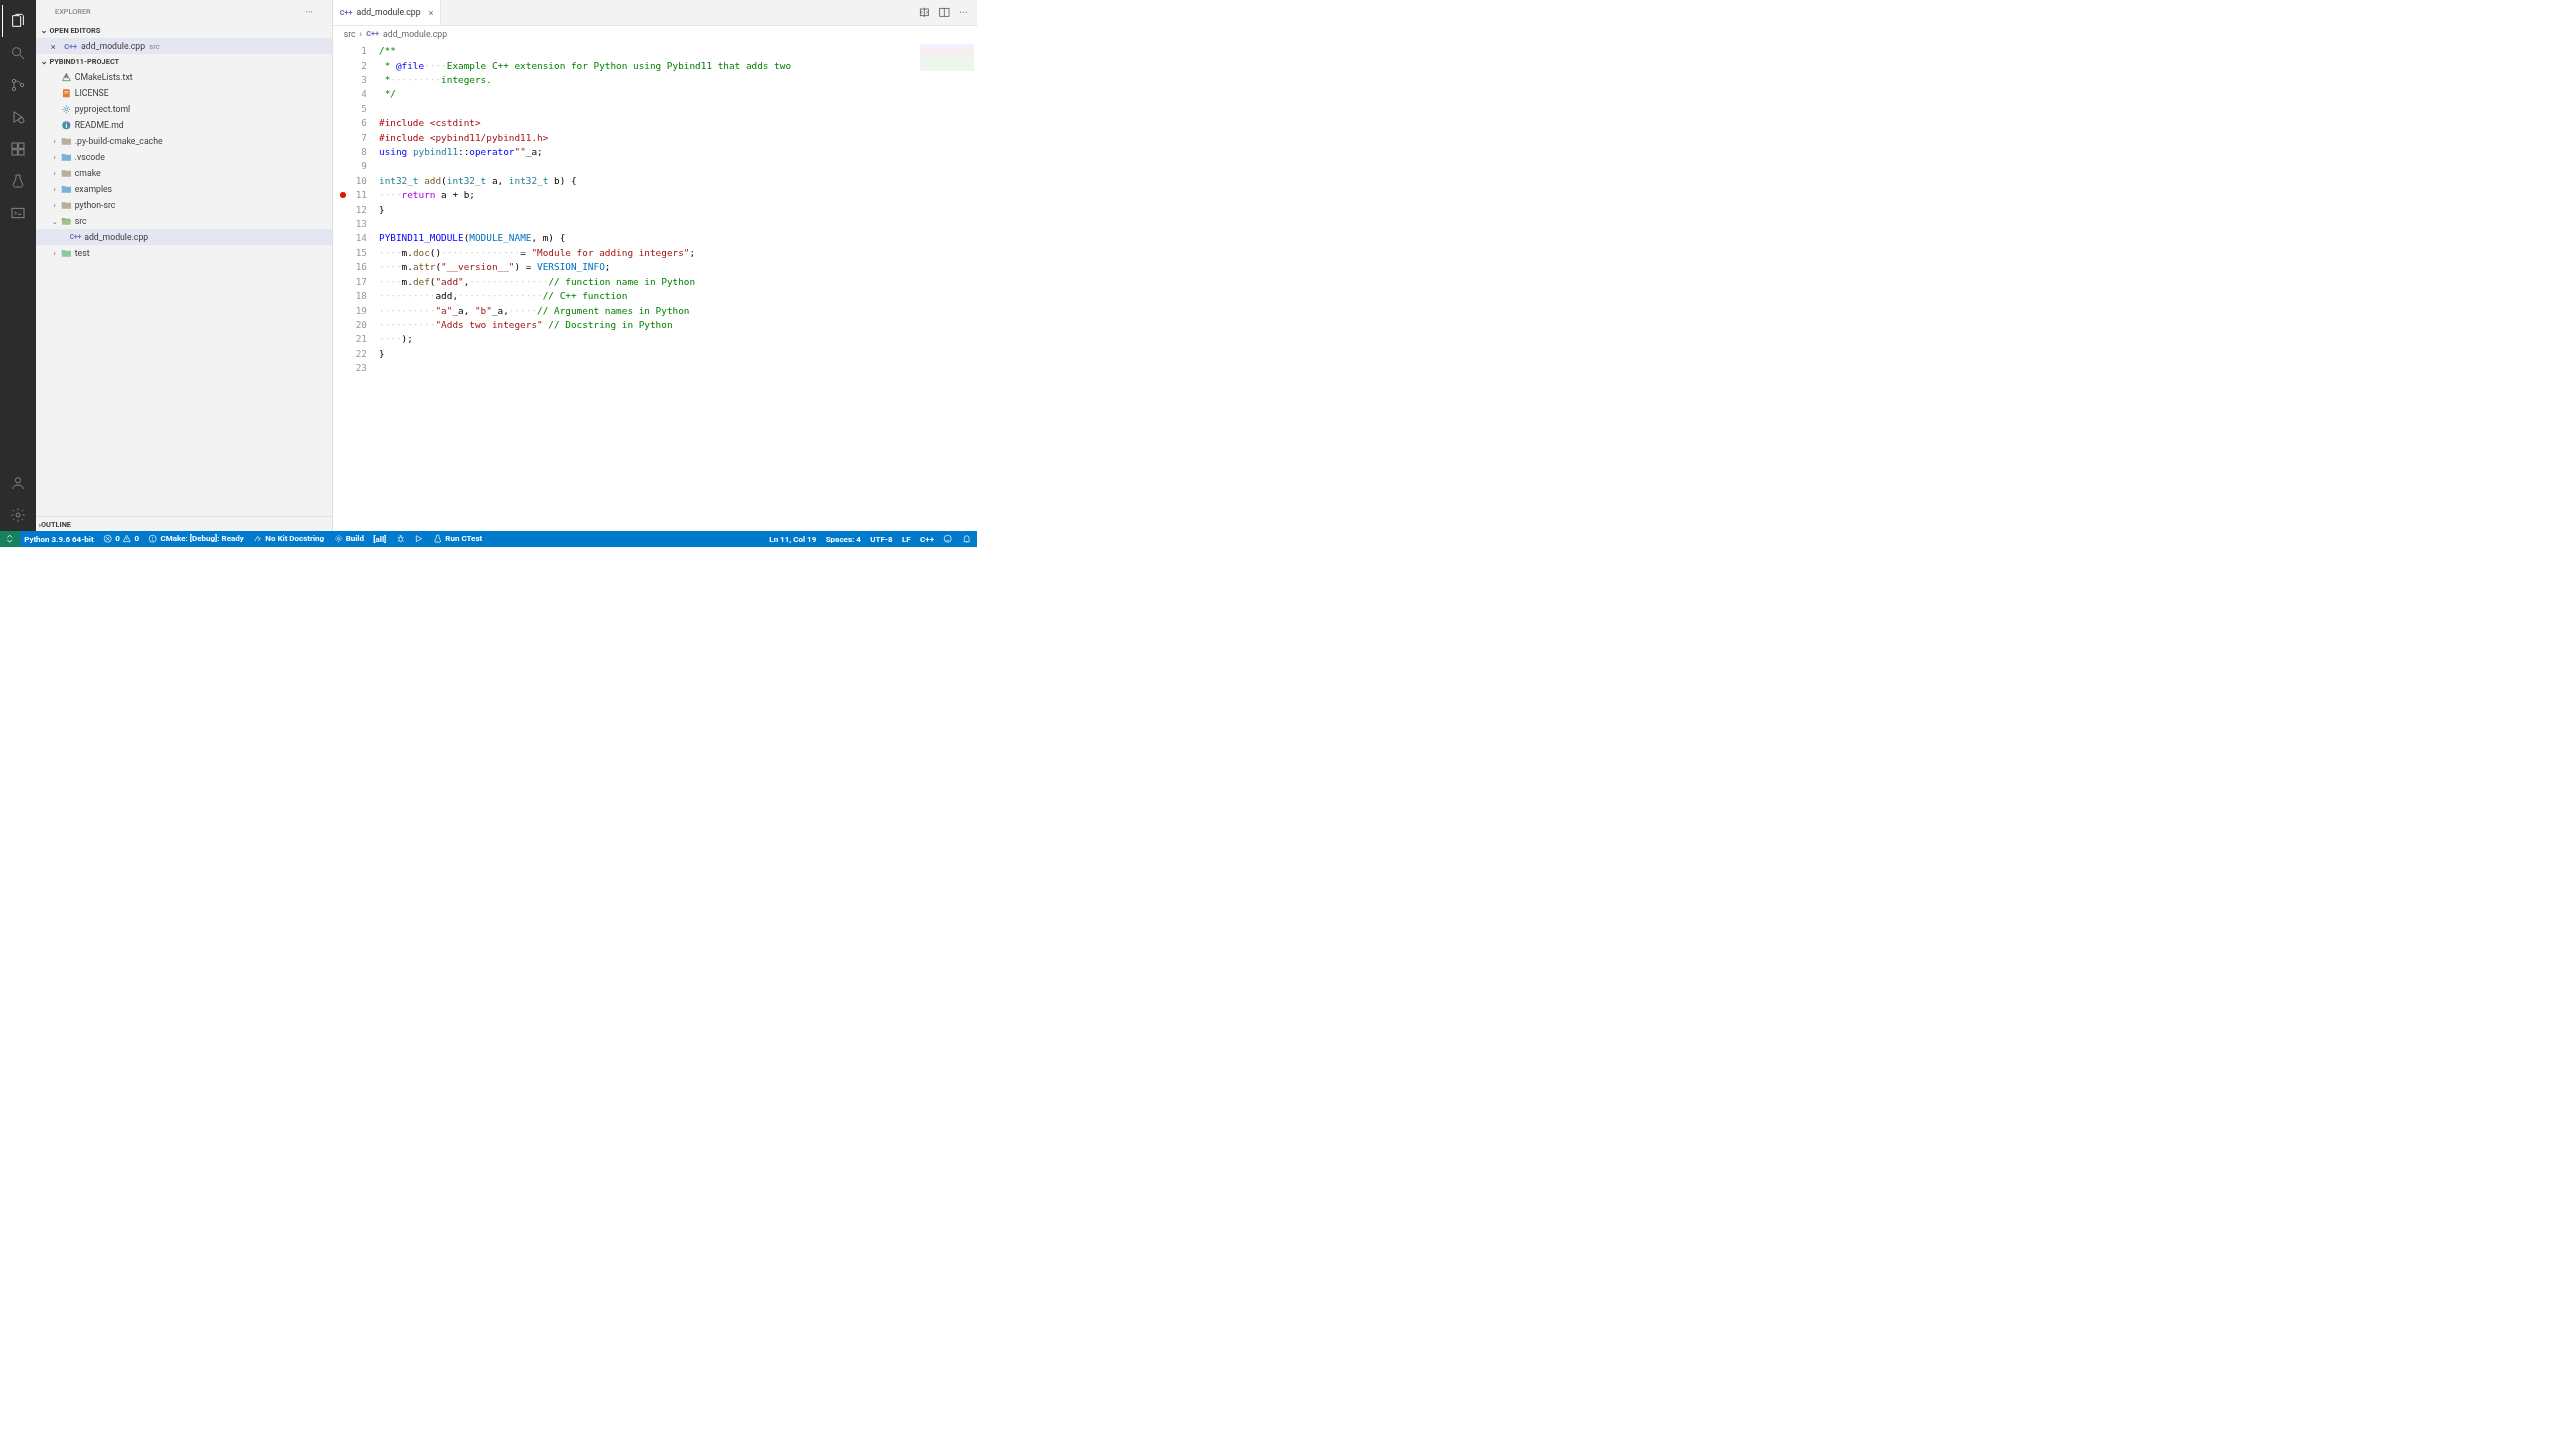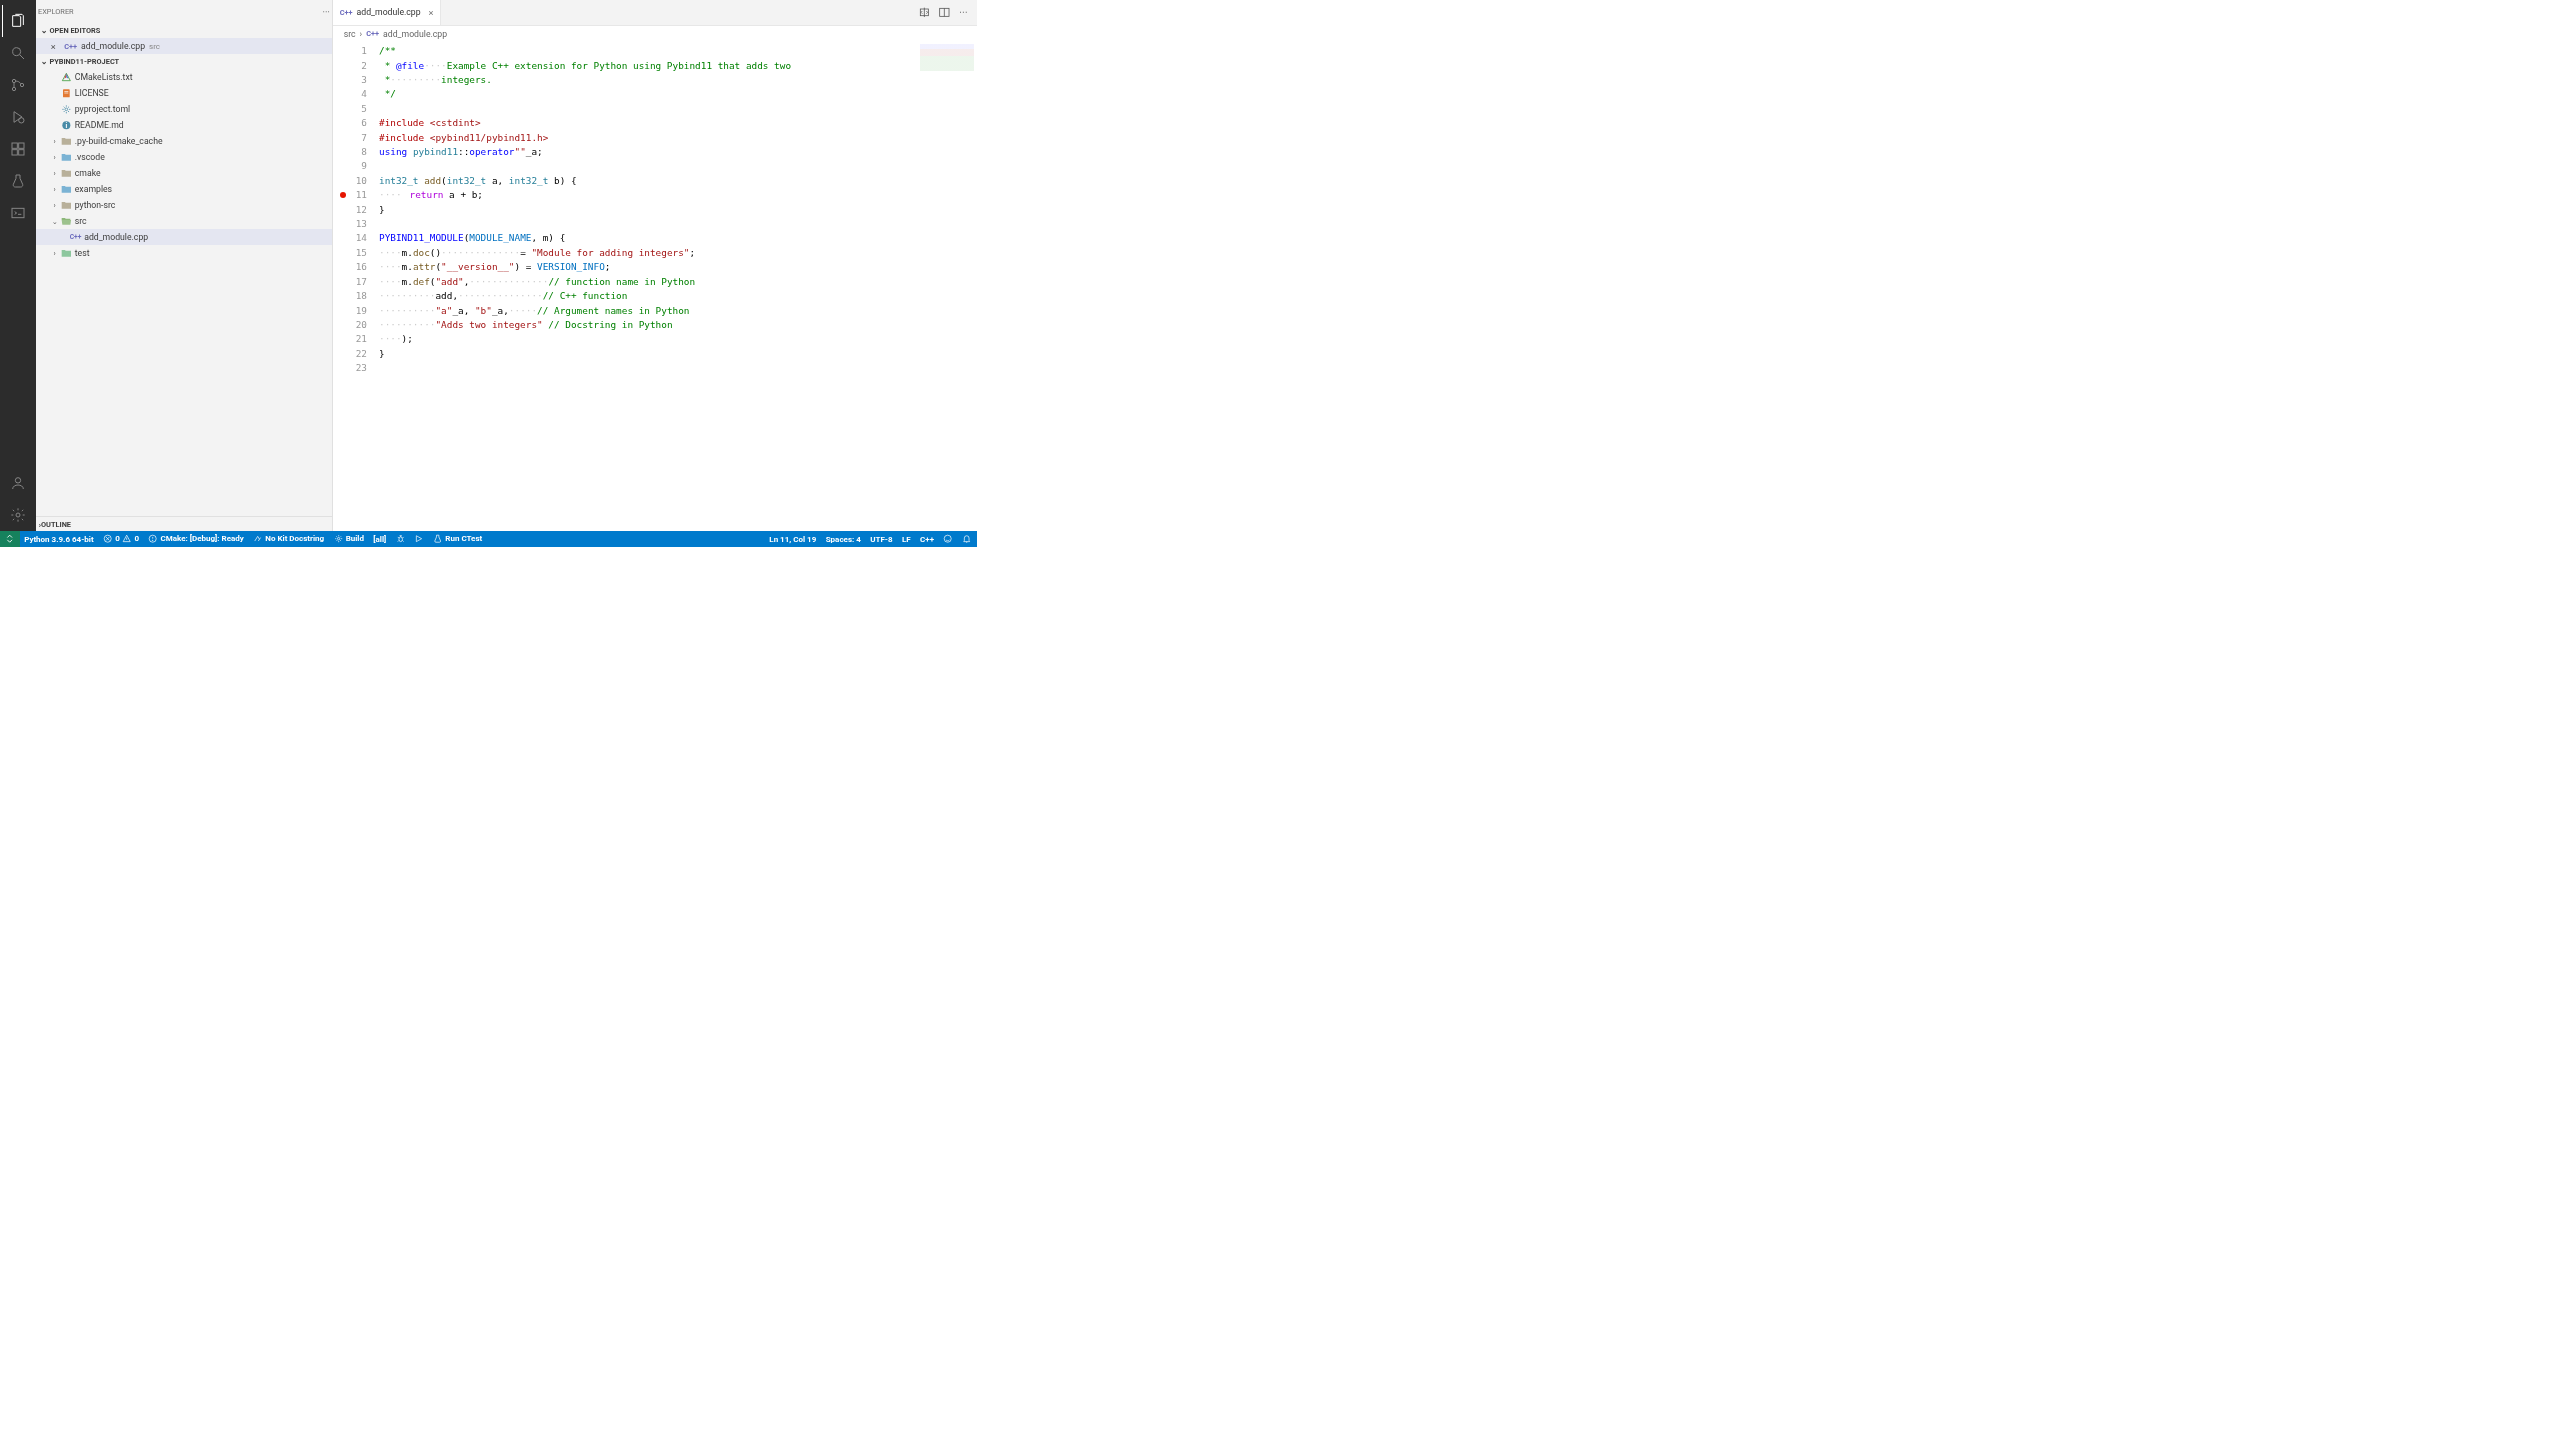--- a/index.html
+++ b/index.html
@@ -34,21 +34,21 @@
 }
 .activity-bar .spacer { flex: 1; }
 .sidebar {
   width: 297px;
   background: #f3f3f3;
   display: flex; flex-direction: column;
   border-right: 0.7px solid #e0e0e0;
 }
 .sidebar-header {
   height: 23.5px; display: flex; align-items: center; justify-content: space-between;
-  padding: 0 2px; font-size: 7.4px; color: #6f6f6f; text-transform: uppercase;
+  padding: 0 19px; font-size: 7.4px; color: #6f6f6f; text-transform: uppercase;
 }
 .sidebar-header .dots { color: #555; cursor: pointer; }
 .section-header {
   height: 14.8px; display: flex; align-items: center; padding: 0 2.7px;
   font-size: 7.4px; font-weight: 700; color: #3c3c3c; text-transform: uppercase;
   cursor: pointer;
 }
 .section-header .chev { width: 10.7px; text-align: center; font-size: 8px; }
 .open-editor-item {
   height: 16px; display: flex; align-items: center; padding-left: 14.8px;
@@ -108,21 +108,21 @@
 .minimap {
   position: absolute; top: 2.7px; right: 2.7px; width: 54px; height: 27px;
   background: linear-gradient(#e8e8ff 0, #e8e8ff 20%, #f0e0e0 20%, #f0e0e0 45%, #e0f0e0 45%, #e0f0e0 100%);
   opacity: 0.6;
 }
 .tok-comment { color: #008000; }
 .tok-doctag { color: #0000ff; margin-top: 20px; }
 .tok-preproc { color: #af0000; }
 .tok-string { color: #a31515; }
 .tok-keyword { color: #0000ff; }
-.tok-ctrl { color: #af00db; margin-left: 8px; }
+.tok-ctrl { color: #af00db; }
 .tok-type { color: #267f99; }
 .tok-func { color: #795e26; }
 .tok-ns { color: #267f99; }
 .tok-macro { color: #0000ff; }
 .tok-const { color: #0070c0; }
 .tok-ws { color: #ccc; }
 .status-bar {
   height: 16px; background: #007acc; color: #fff; display: flex; align-items: center;
   font-size: 8px; padding: 0 5.4px; gap: 9.4px;
 }

